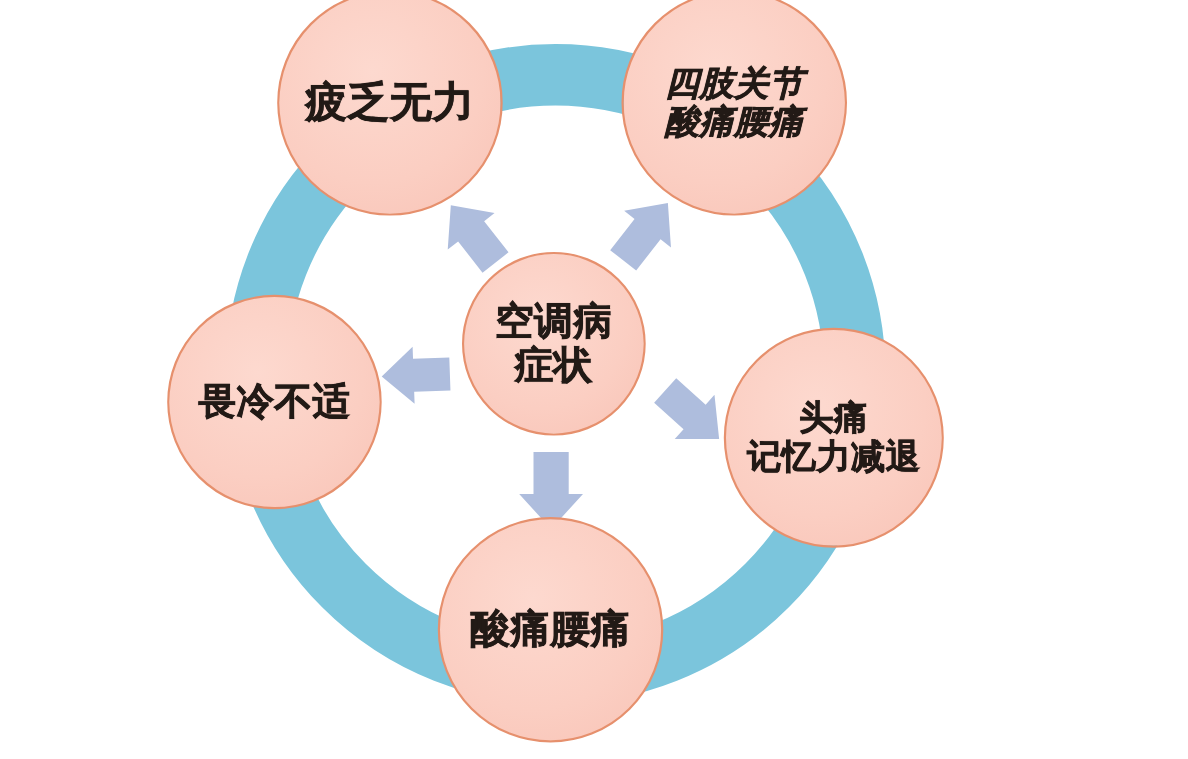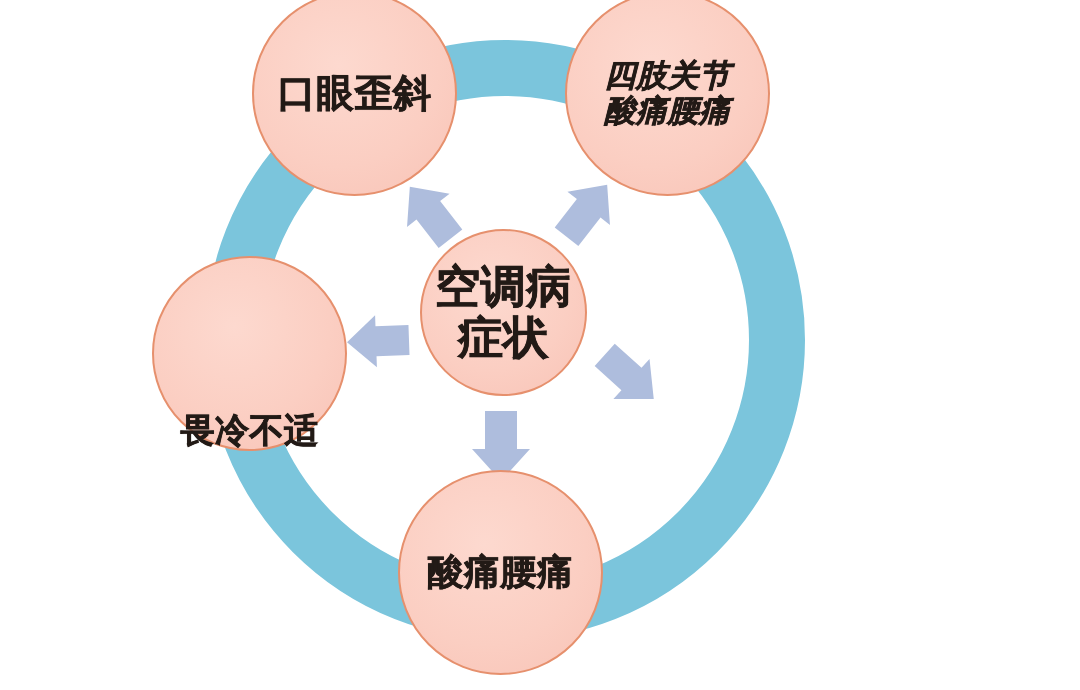--- a/index.html
+++ b/index.html
@@ -45,32 +45,32 @@
     line-height: 1.12;
     letter-spacing: 0.5px;
     white-space: pre-line;
     text-shadow: 0 0 1px rgba(34,26,22,0.55);
     -webkit-text-stroke: 0.6px #221a16;
     padding: 0 6px;
   }
 
   
   #node-center { left: 420px; top: 229px; width: 167px; height: 167px; }
-  #node-center .label { font-size: 45px; }
+  #node-center .label { font-size: 35px; }
 
   
   #node-fatigue { left: 252px; top: -9px; width: 205px; height: 205px; }
   #node-fatigue .label { font-size: 38px; }
 
   
   #node-joint { left: 565px; top: -9px; width: 205px; height: 205px; }
   #node-joint .label { font-size: 31px; font-style: italic; }
 
   
-  #node-cold { left: 152px; top: 256px; width: 195px; height: 195px; align-items: flex-end; }
+  #node-cold { left: 152px; top: 268px; width: 195px; height: 195px; }
   #node-cold .label { font-size: 34px; }
 
   
   #node-headache { left: 658px; top: 298px; width: 200px; height: 200px; }
   #node-headache .label { font-size: 31px; }
 
   
   #node-facial { left: 398px; top: 470px; width: 205px; height: 205px; }
   #node-facial .label { font-size: 36px; }
 </style>
@@ -105,30 +105,34 @@
       <path d="M -15 28 L -15 -5 L -26 -5 L 0 -34 L 26 -5 L 15 -5 L 15 28 Z" fill="#aebddd"></path>
     </g>
   </svg>
 
   <div class="node" id="node-center" style="border-color: rgb(230, 144, 109);">
     <span class="label">空调病
 症状</span>
   </div>
 
   <div class="node" id="node-fatigue" style="border-color: rgb(230, 144, 109);">
-    <span class="label">口眼歪斜</span>
+    <span class="label">疲乏无力</span>
   </div>
 
   <div class="node" id="node-joint" style="border-color: rgb(230, 144, 109);">
     <span class="label">四肢关节
 酸痛腰痛</span>
   </div>
 
   <div class="node" id="node-cold" style="border-color: rgb(230, 144, 109);">
     <span class="label">畏冷不适</span>
   </div>
 
+  <div class="node" id="node-headache" style="border-color: rgb(230, 144, 109);">
+    <span class="label">头痛
+记忆力减退</span>
+  </div>
 
   <div class="node" id="node-facial" style="border-color: rgb(230, 144, 109);">
     <span class="label">酸痛腰痛</span>
   </div>
 
 </div>
 
 </body></html>

